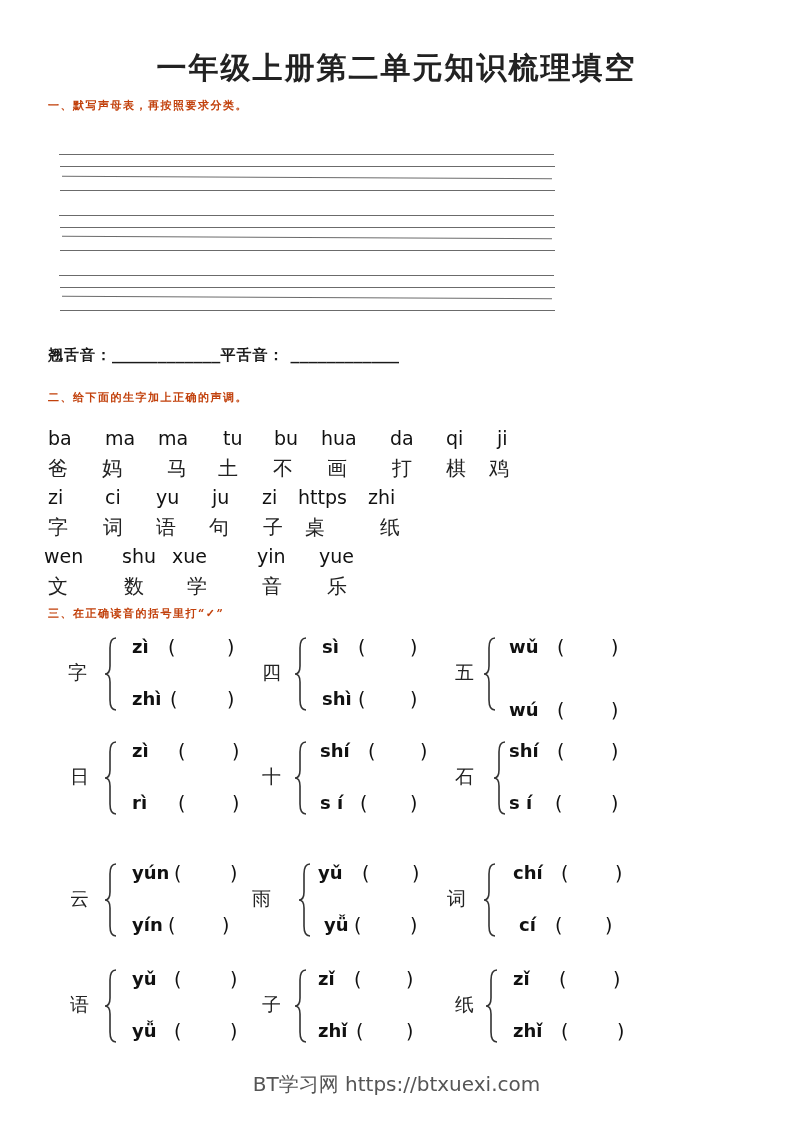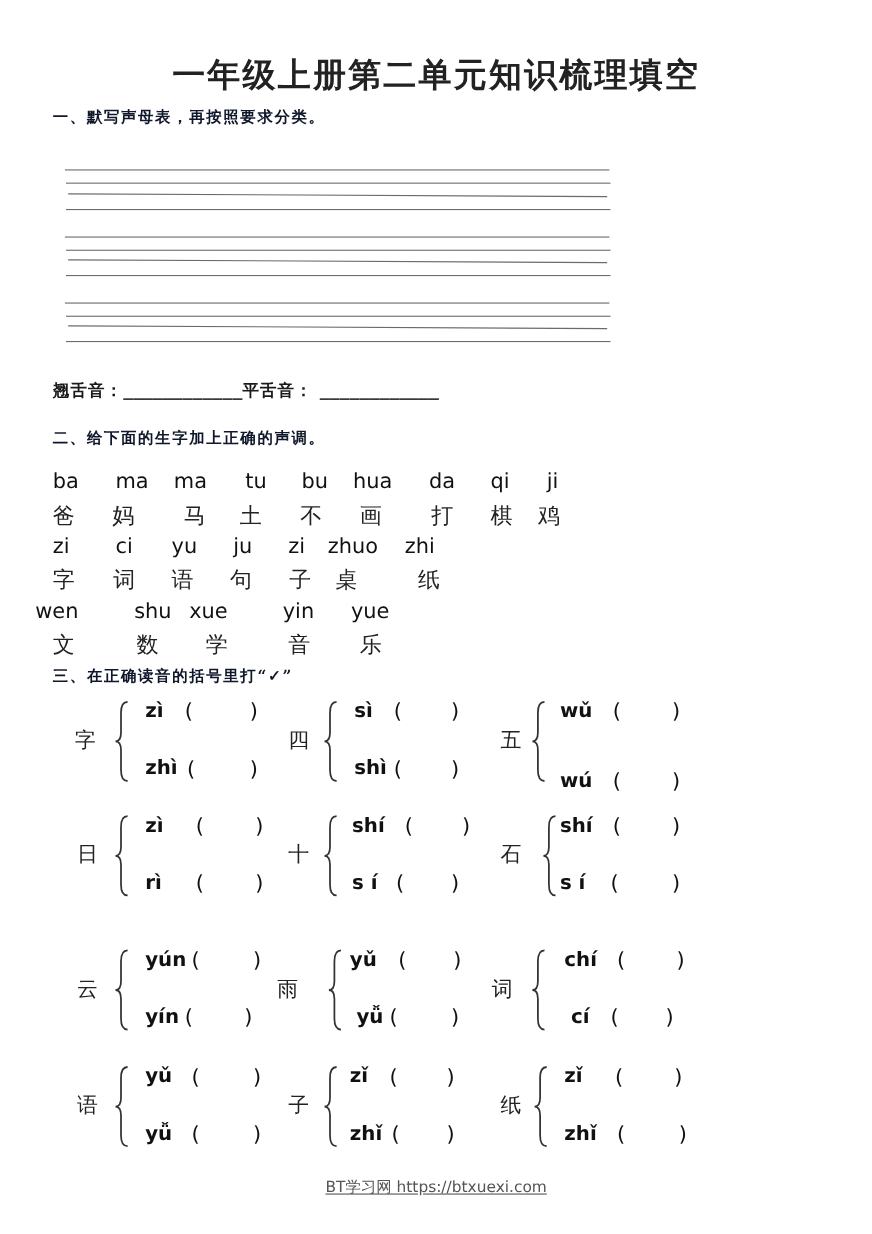--- a/index.html
+++ b/index.html
@@ -7,36 +7,36 @@
     width: 793px; height: 1122px; position: relative; overflow: hidden;
     font-family: "DejaVu Sans", "Liberation Sans", sans-serif; color: #1a1a1a;
   }
   .abs { position: absolute; }
   .title {
     left: 0; width: 793px; top: 48px; text-align: center;
     font-family: "DejaVu Serif", "Liberation Serif", serif;
     font-size: 30px; font-weight: bold; letter-spacing: 2px; color: #222;
   }
   .section-heading {
-    left: 48px; font-size: 14px; font-weight: bold; letter-spacing: 1.5px; color: #0f172a;
+    left: 48px; font-size: 11px; font-weight: bold; letter-spacing: 1.5px; color: #c2410c;
     font-family: "DejaVu Serif", "Liberation Serif", serif;
   }
   .line { position: absolute; height: 1.4px; background: #6b6b6b; }
   .classify { left: 48px; top: 346px; font-size: 15px; font-weight: bold; letter-spacing: 1px; white-space: pre;
     font-family: "DejaVu Serif", "Liberation Serif", serif; }
   .blank { font-family: "DejaVu Sans Mono", "Liberation Mono", monospace; font-weight: bold; letter-spacing: 0; }
   .py-row, .hz-row { position: absolute; left: 0; height: 26px; }
   .py { position: absolute; font-size: 19px; color: #111; }
   .hz { position: absolute; font-size: 20px; color: #222; }
   .group { position: absolute; width: 200px; height: 80px; }
   .g-char { position: absolute; left: 0; top: 26px; font-size: 19px; color: #222; }
   .brace { position: absolute; top: 0; width: 14px; height: 80px; }
   .opt { position: absolute; left: 0; font-size: 18px; font-weight: bold; color: #111; white-space: pre; }
   .opt .paren { position: absolute; font-weight: normal; font-size: 19px; }
-  .footer { left: 0; width: 793px; top: 1071px; text-align: center; font-size: 14px; color: #555; text-decoration: underline; }
+  .footer { left: 0; width: 793px; top: 1071px; text-align: center; font-size: 20px; color: #555; }
 </style>
 </head>
 <body>
 
 <div class="abs title">一年级上册第二单元知识梳理填空</div>
 
 <div class="abs section-heading" style="top:98px;">一、默写声母表，再按照要求分类。</div>
 
 <div>
 
@@ -82,35 +82,35 @@
   <span class="hz" style="left:446px">棋</span>
   <span class="hz" style="left:489px">鸡</span>
 </div>
 
 <div class="py-row" style="top:486px;">
   <span class="py" style="left:48px">zi</span>
   <span class="py" style="left:105px">ci</span>
   <span class="py" style="left:156px">yu</span>
   <span class="py" style="left:212px">ju</span>
   <span class="py" style="left:262px">zi</span>
-  <span class="py" style="left:298px">zhuo</span>
+  <span class="py" style="left:298px">https</span>
   <span class="py" style="left:368px">zhi</span>
 </div>
 <div class="hz-row" style="top:514px;">
   <span class="hz" style="left:48px">字</span>
   <span class="hz" style="left:103px">词</span>
   <span class="hz" style="left:156px">语</span>
   <span class="hz" style="left:209px">句</span>
   <span class="hz" style="left:263px">子</span>
   <span class="hz" style="left:305px">桌</span>
   <span class="hz" style="left:380px">纸</span>
 </div>
 
 <div class="py-row" style="top:545px;">
-  <span class="py" style="left:32px">wen</span>
+  <span class="py" style="left:44px">wen</span>
   <span class="py" style="left:122px">shu</span>
   <span class="py" style="left:172px">xue</span>
   <span class="py" style="left:257px">yin</span>
   <span class="py" style="left:319px">yue</span>
 </div>
 <div class="hz-row" style="top:573px;">
   <span class="hz" style="left:48px">文</span>
   <span class="hz" style="left:124px">数</span>
   <span class="hz" style="left:187px">学</span>
   <span class="hz" style="left:262px">音</span>

